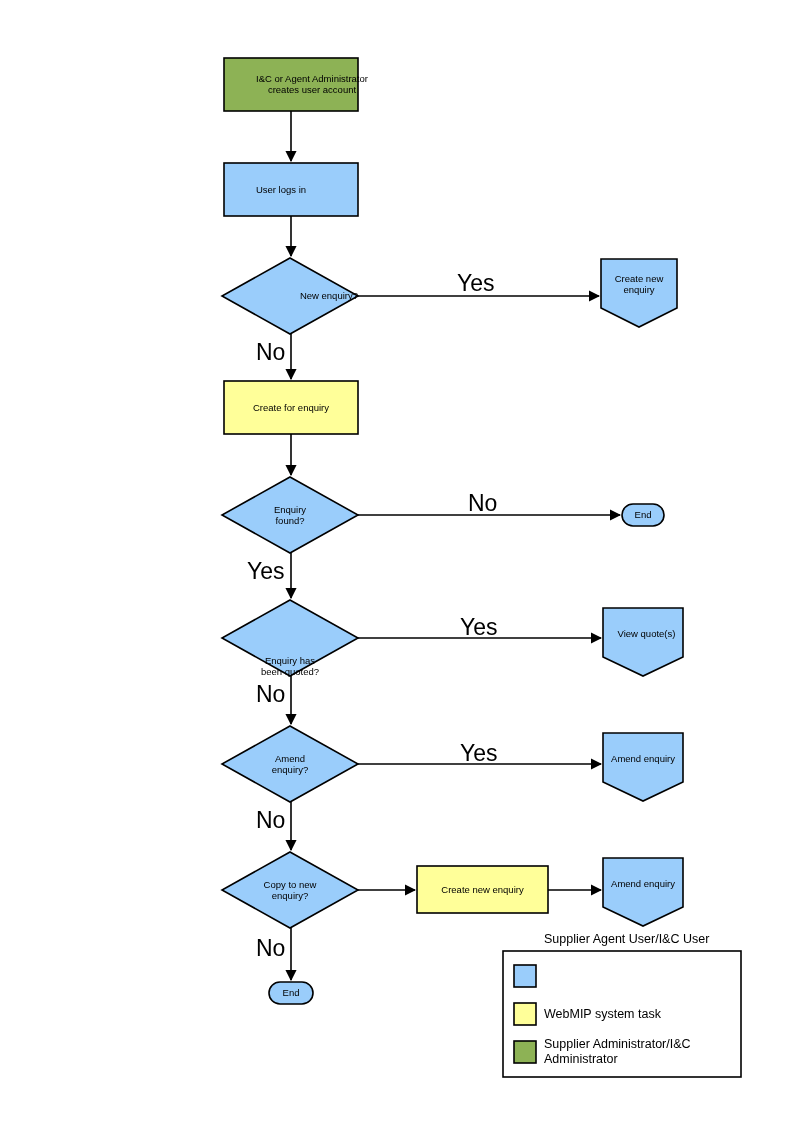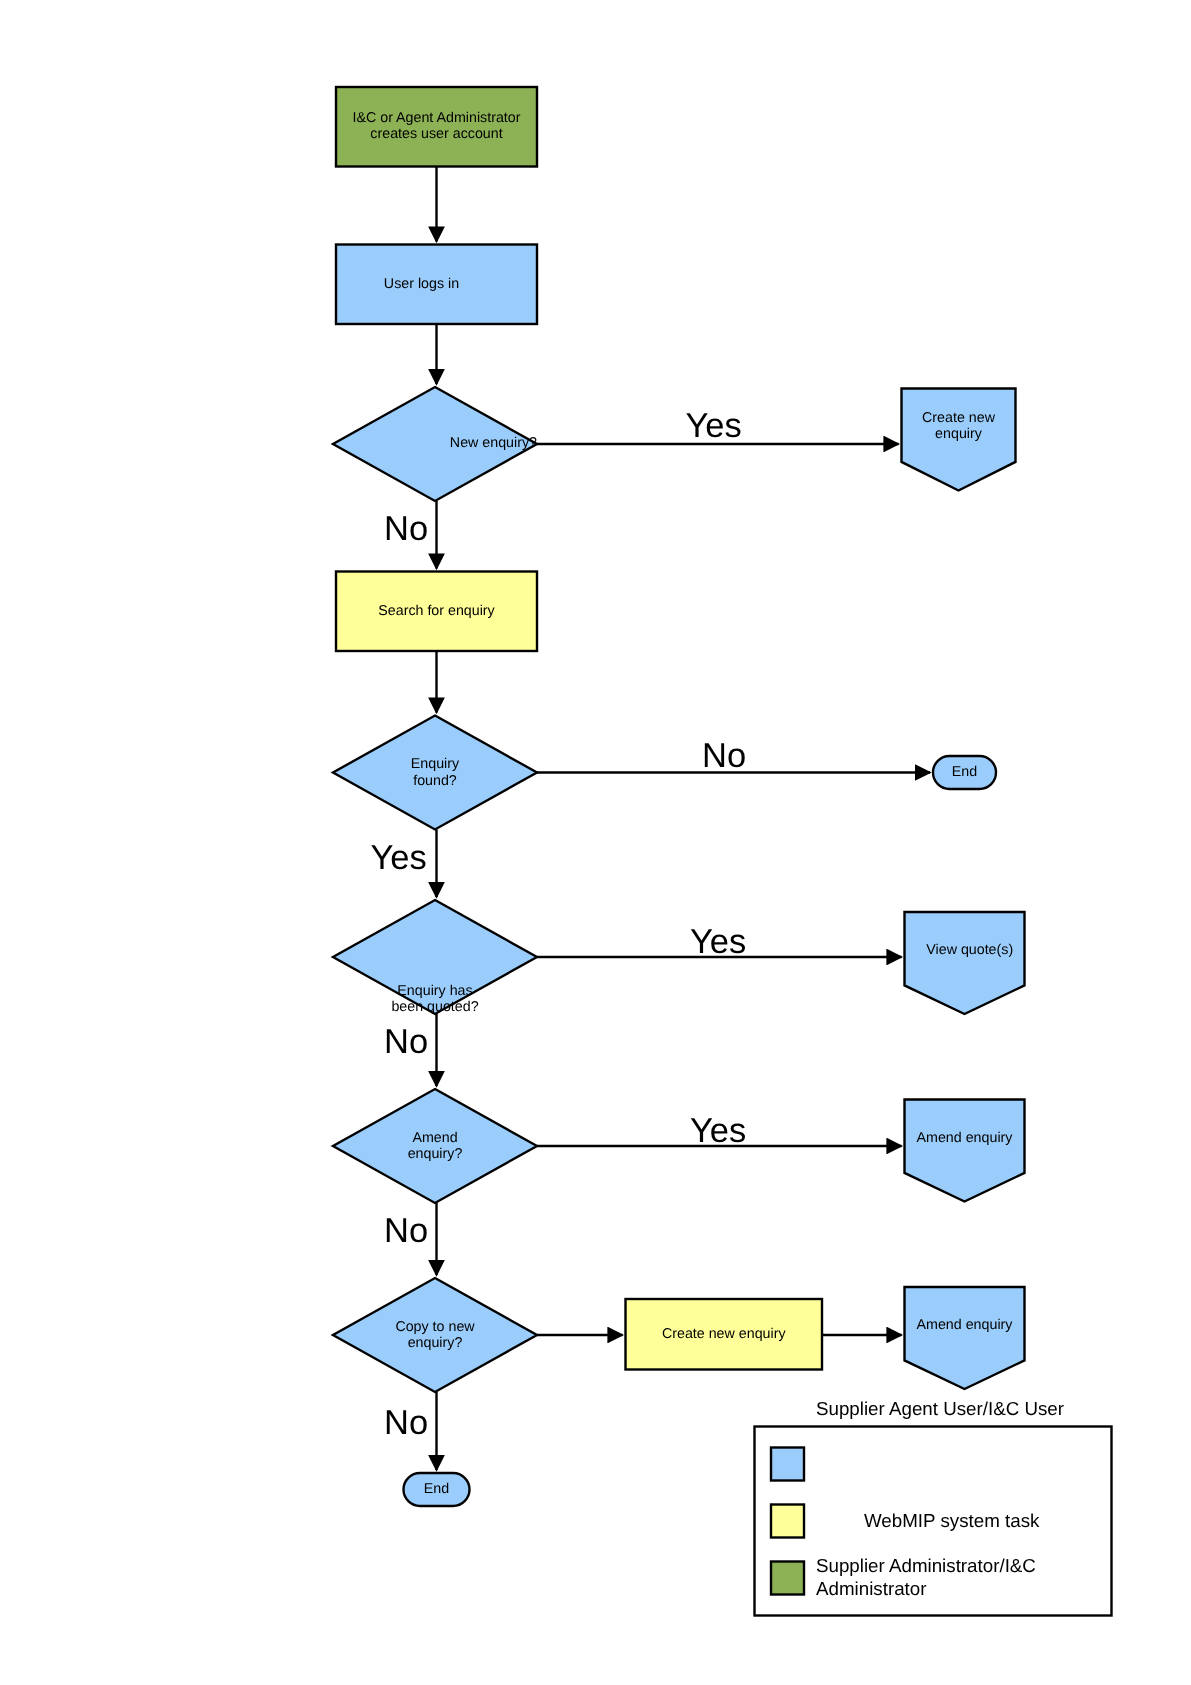--- a/index.html
+++ b/index.html
@@ -101,27 +101,27 @@
       <polygon points="603,858 683,858 683,906.96 643,926 603,906.96" fill="#9ACDFB" stroke="#000000" stroke-width="1.6"></polygon>
       <rect x="269" y="982" width="44" height="22" rx="11" ry="11" fill="#9ACDFB" stroke="#000000" stroke-width="1.6"></rect>
       <rect x="503" y="951" width="238" height="126" fill="#ffffff" stroke="#000000" stroke-width="1.6"></rect>
       <rect x="514" y="965" width="22" height="22" fill="#9ACDFB" stroke="#000000" stroke-width="1.6"></rect>
       <rect x="514" y="1003" width="22" height="22" fill="#FFFF99" stroke="#000000" stroke-width="1.6"></rect>
       <rect x="514" y="1041" width="22" height="22" fill="#8DB255" stroke="#000000" stroke-width="1.6"></rect>
     </g>
 </svg>
 
 <div id="labels-layer">
-    <div class="node-label" style="font-size: 9.5px; left: 224px; width: 134px; top: 73.29px;">I&amp;C or Agent Administrator
+    <div class="node-label" style="font-size: 9.5px; left: 224px; width: 134px; top: 73.29px; padding-left: 21px;">I&amp;C or Agent Administrator
 creates user account</div>
     <div class="node-label" style="font-size: 9.5px; left: 224px; width: 114px; top: 183.895px;">User logs in</div>
     <div class="node-label" style="font-size: 9.5px; left: 222px; width: 136px; top: 290.395px; text-align: right;">New enquiry?</div>
     <div class="node-label" style="font-size: 9.5px; left: 601px; width: 76px; top: 273.27px; text-align: center;">Create new
 enquiry</div>
-    <div class="node-label" style="font-size: 9.5px; left: 224px; width: 134px; top: 401.895px;">Search for enquiry</div>
+    <div class="node-label" style="font-size: 9.5px; left: 224px; width: 134px; top: 401.895px;">Create for enquiry</div>
     <div class="node-label" style="font-size: 9.5px; left: 222px; width: 136px; top: 503.79px;">Enquiry
 found?</div>
     <div class="node-label" style="font-size: 9.5px; left: 622px; width: 42px; top: 509.395px;">End</div>
     <div class="node-label" style="font-size: 9.5px; left: 222px; width: 136px; top: 626.79px; margin-top: 28px;">Enquiry has
 been quoted?</div>
     <div class="node-label" style="font-size: 9.5px; left: 603px; width: 87px; top: 627.875px;">View quote(s)</div>
     <div class="node-label" style="font-size: 9.5px; left: 222px; width: 136px; top: 752.79px;">Amend
 enquiry?</div>
     <div class="node-label" style="font-size: 9.5px; left: 603px; width: 80px; top: 752.875px;">Amend enquiry</div>
     <div class="node-label" style="font-size: 9.5px; left: 222px; width: 136px; top: 878.79px;">Copy to new
@@ -132,16 +132,16 @@
     <div class="branch-label" style="left: 457px; top: 272px;">Yes</div>
     <div class="branch-label" style="left: 256px; top: 341px;">No</div>
     <div class="branch-label" style="left: 468px; top: 492px;">No</div>
     <div class="branch-label" style="left: 247px; top: 560px;">Yes</div>
     <div class="branch-label" style="left: 460px; top: 616px;">Yes</div>
     <div class="branch-label" style="left: 256px; top: 683px;">No</div>
     <div class="branch-label" style="left: 460px; top: 742px;">Yes</div>
     <div class="branch-label" style="left: 256px; top: 809px;">No</div>
     <div class="branch-label" style="left: 256px; top: 937px;">No</div>
     <div class="legend-label" style="left: 544px; width: 188px; top: 932px;">Supplier Agent User/I&amp;C User</div>
-    <div class="legend-label" style="left: 544px; width: 188px; top: 1006.62px; margin-left: 32px;">WebMIP system task</div>
+    <div class="legend-label" style="left: 544px; width: 188px; top: 1006.62px;">WebMIP system task</div>
     <div class="legend-label" style="left: 544px; width: 188px; top: 1037.25px;">Supplier Administrator/I&amp;C
 Administrator</div>
   </div>
 
 </body></html>

